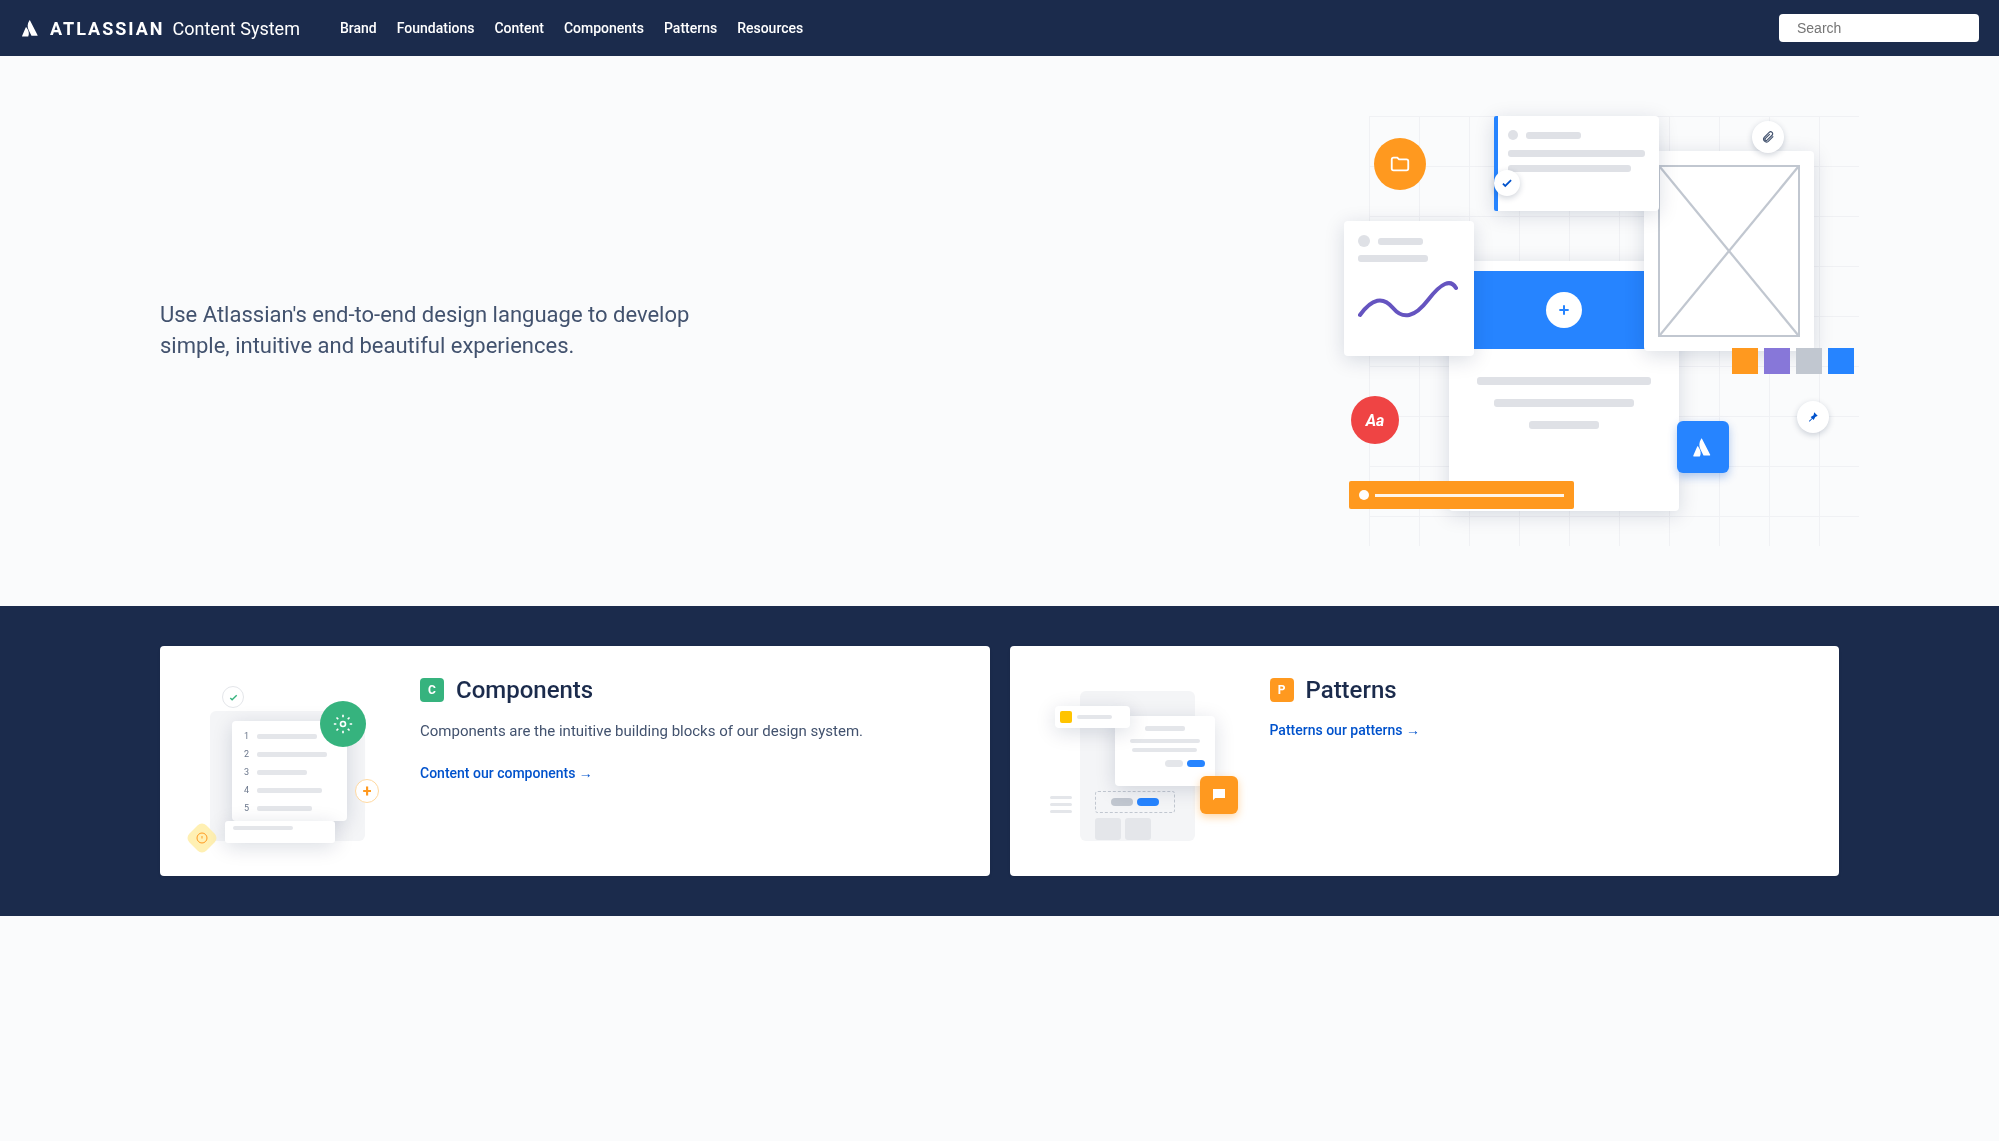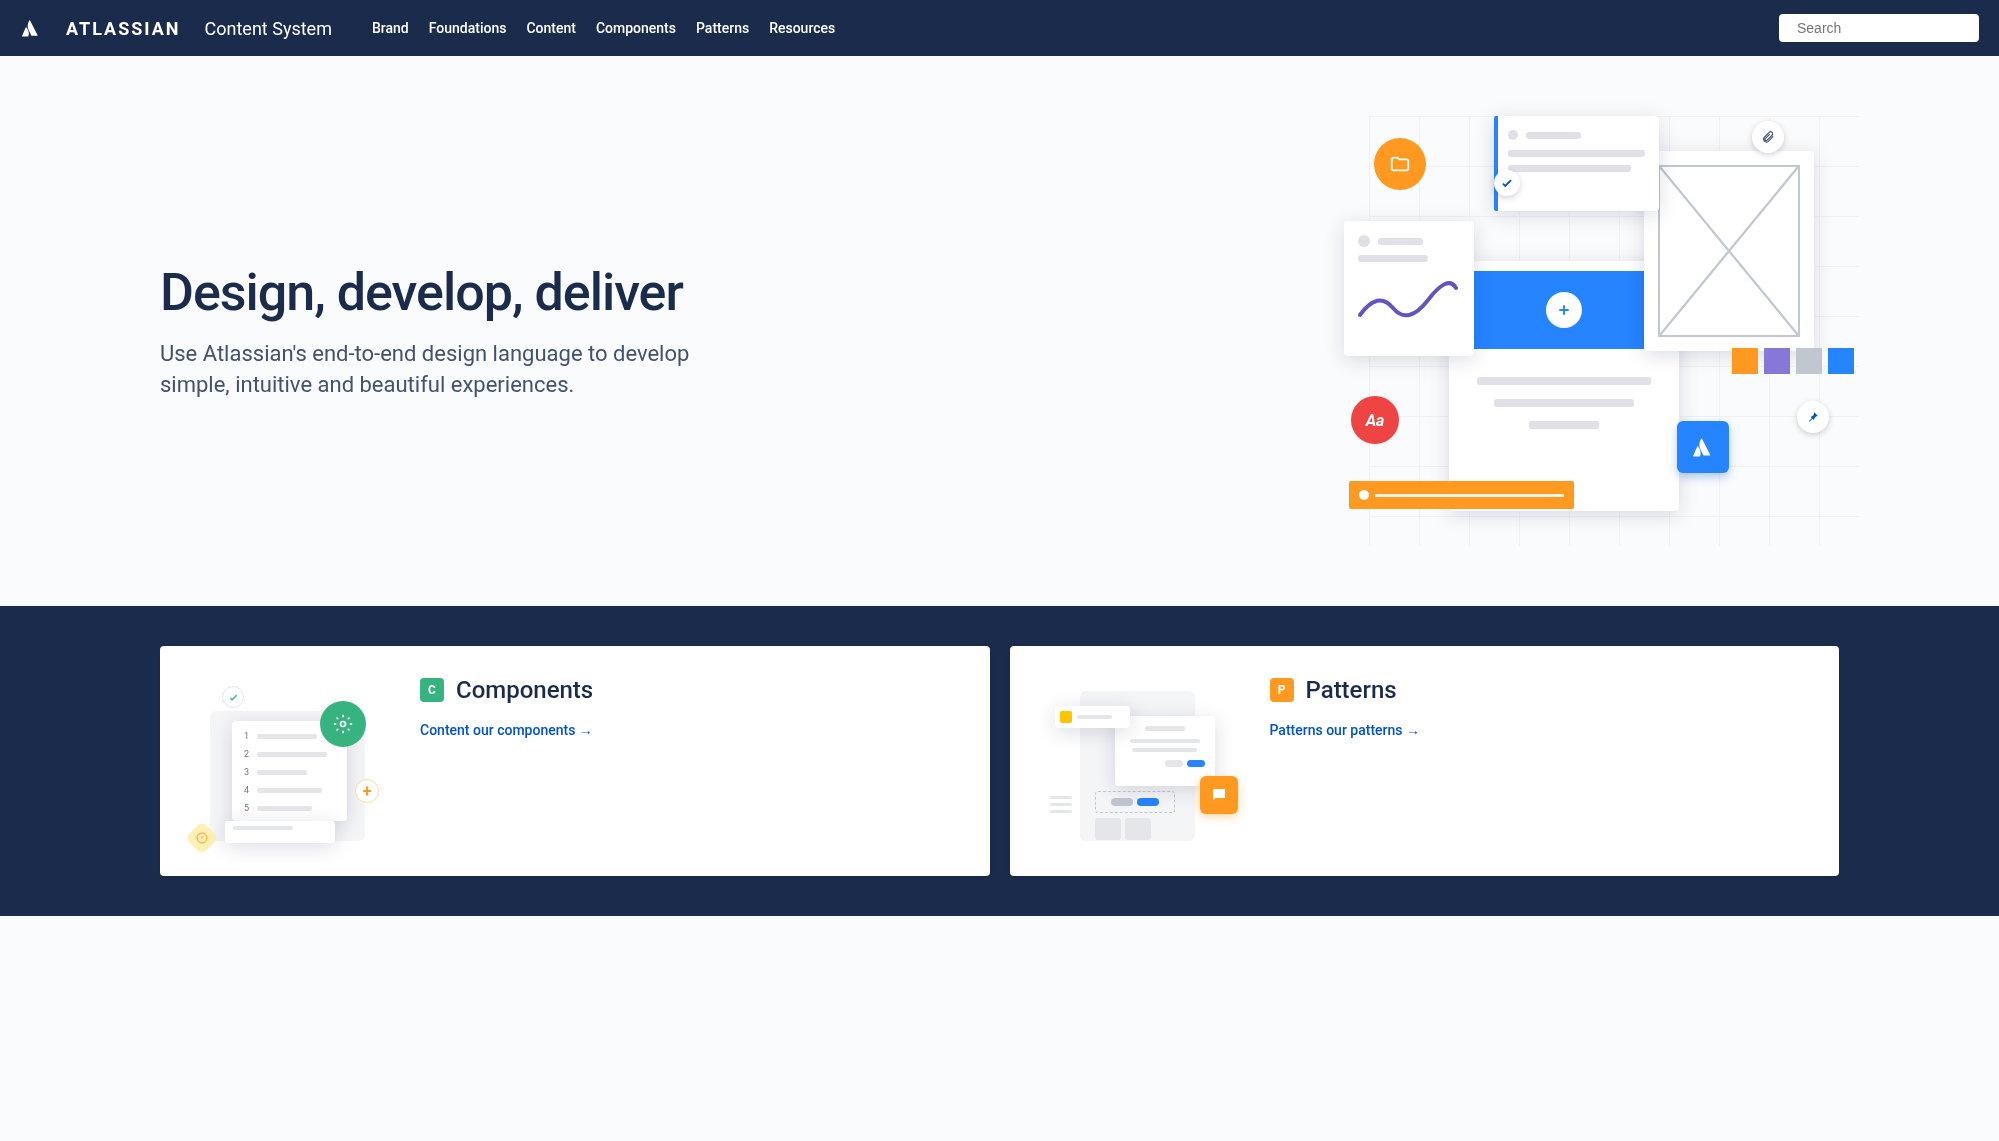--- a/index.html
+++ b/index.html
@@ -11,21 +11,21 @@
 header {
   background: #1B2B4C;
   height: 56px;
   display: flex;
   align-items: center;
   padding: 0 20px;
 }
 .logo {
   display: flex;
   align-items: center;
-  gap: 24px;
+  gap: 8px;
   color: #fff;
   margin-right: 40px;
 }
 .logo svg { height: 22px; }
 .logo-text-bold {
   font-size: 18px;
   font-weight: 700;
   letter-spacing: 2px;
   text-transform: uppercase;
 }
@@ -180,21 +180,20 @@
     <svg viewBox="0 0 24 24" fill="none" stroke="currentColor" stroke-width="2">
       <circle cx="11" cy="11" r="7"></circle>
         <path d="m21 21-4.3-4.3"></path>
     </svg>
     <input type="text" placeholder="Search" style="">
   </div>
 </header>
 
 <section class="hero">
   <div class="hero-text">
-    <h1>Design, develop, deliver</h1>
     <p>Use Atlassian's end-to-end design language to develop simple, intuitive and beautiful experiences.</p>
   </div>
   <div class="hero-illustration">
 
     <div style="left:30px;top:0;right:-20px;bottom:0;
       background-image:linear-gradient(#EBECF0 1px,transparent 1px),linear-gradient(90deg,#EBECF0 1px,transparent 1px);
       background-size:50px 50px;opacity:.6;"></div>
 
     <div class="sheet" style="left:110px;top:145px;width:230px;height:250px;">
       <div style="background:#2684FF;height:78px;margin:10px;border-radius:2px;display:flex;align-items:center;justify-content:center;">
@@ -336,20 +335,21 @@
         </div>
         <div class="sheet" style="left:35px;top:145px;width:110px;height:22px;border-radius:3px;padding:5px 8px;">
           <div class="bar-line" style="width:60px;height:4px;"></div>
         </div>
       </div>
       <div class="card-content">
         <div class="card-header">
           <div class="card-badge" style="background:#36B37E">C</div>
           <div class="card-title">Components</div>
         </div>
+        <p class="card-desc">Components are the intuitive building blocks of our design system.</p>
         <a href="#" class="card-link">Content our components →</a>
       </div>
     </div>
 
     <div class="card">
       <div class="card-illustration">
         <div style="left:40px;top:15px;width:115px;height:150px;background:#F4F5F7;border-radius:6px;"></div>
 
         <div style="left:55px;top:115px;width:80px;height:22px;border:1.5px dashed #C1C7D0;border-radius:3px;display:flex;align-items:center;justify-content:center;gap:4px;">
           <div style="width:22px;height:8px;background:#C1C7D0;border-radius:4px;"></div>

